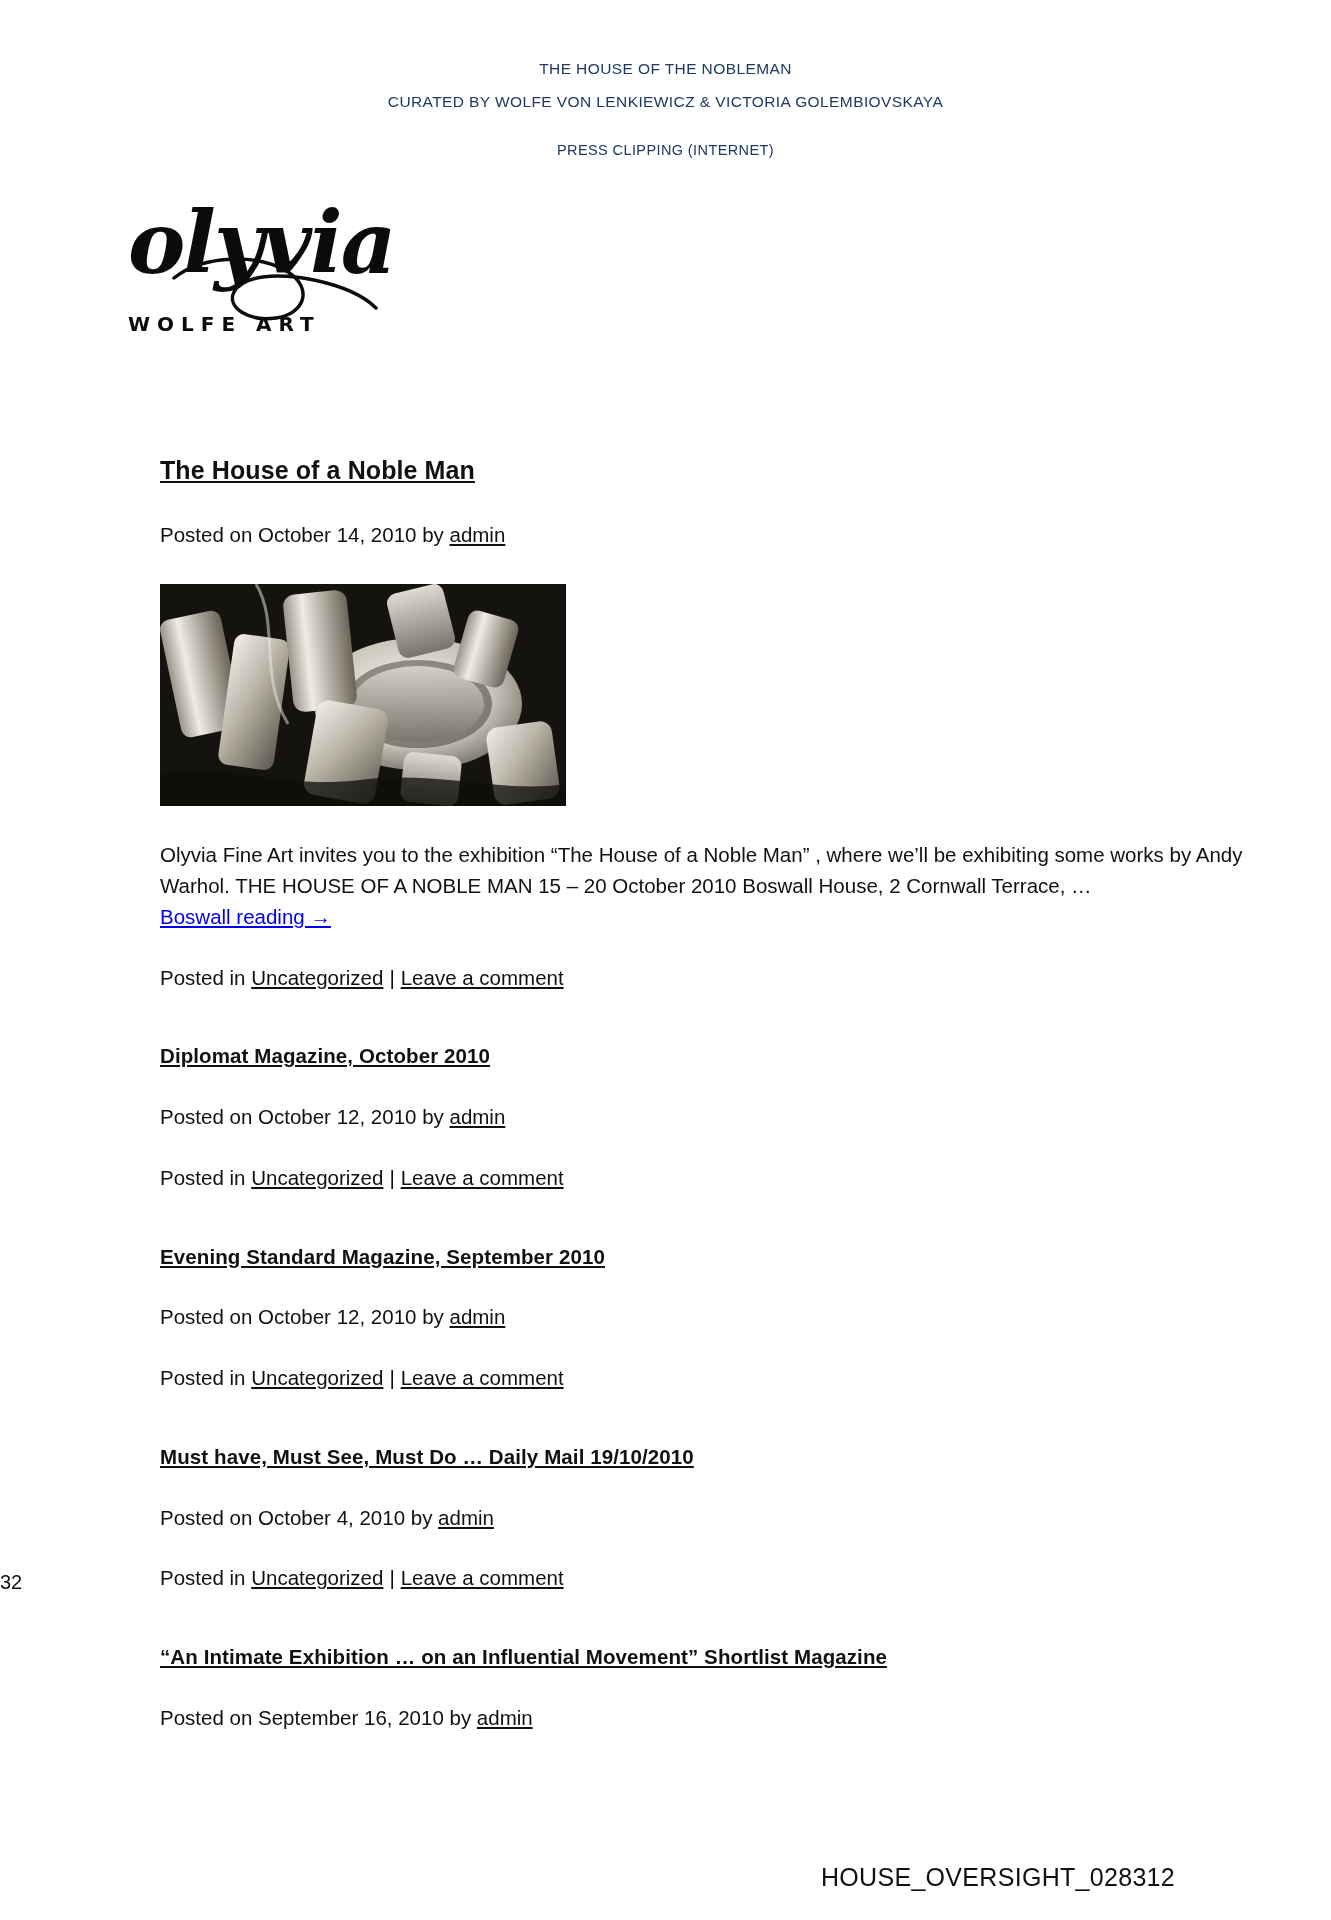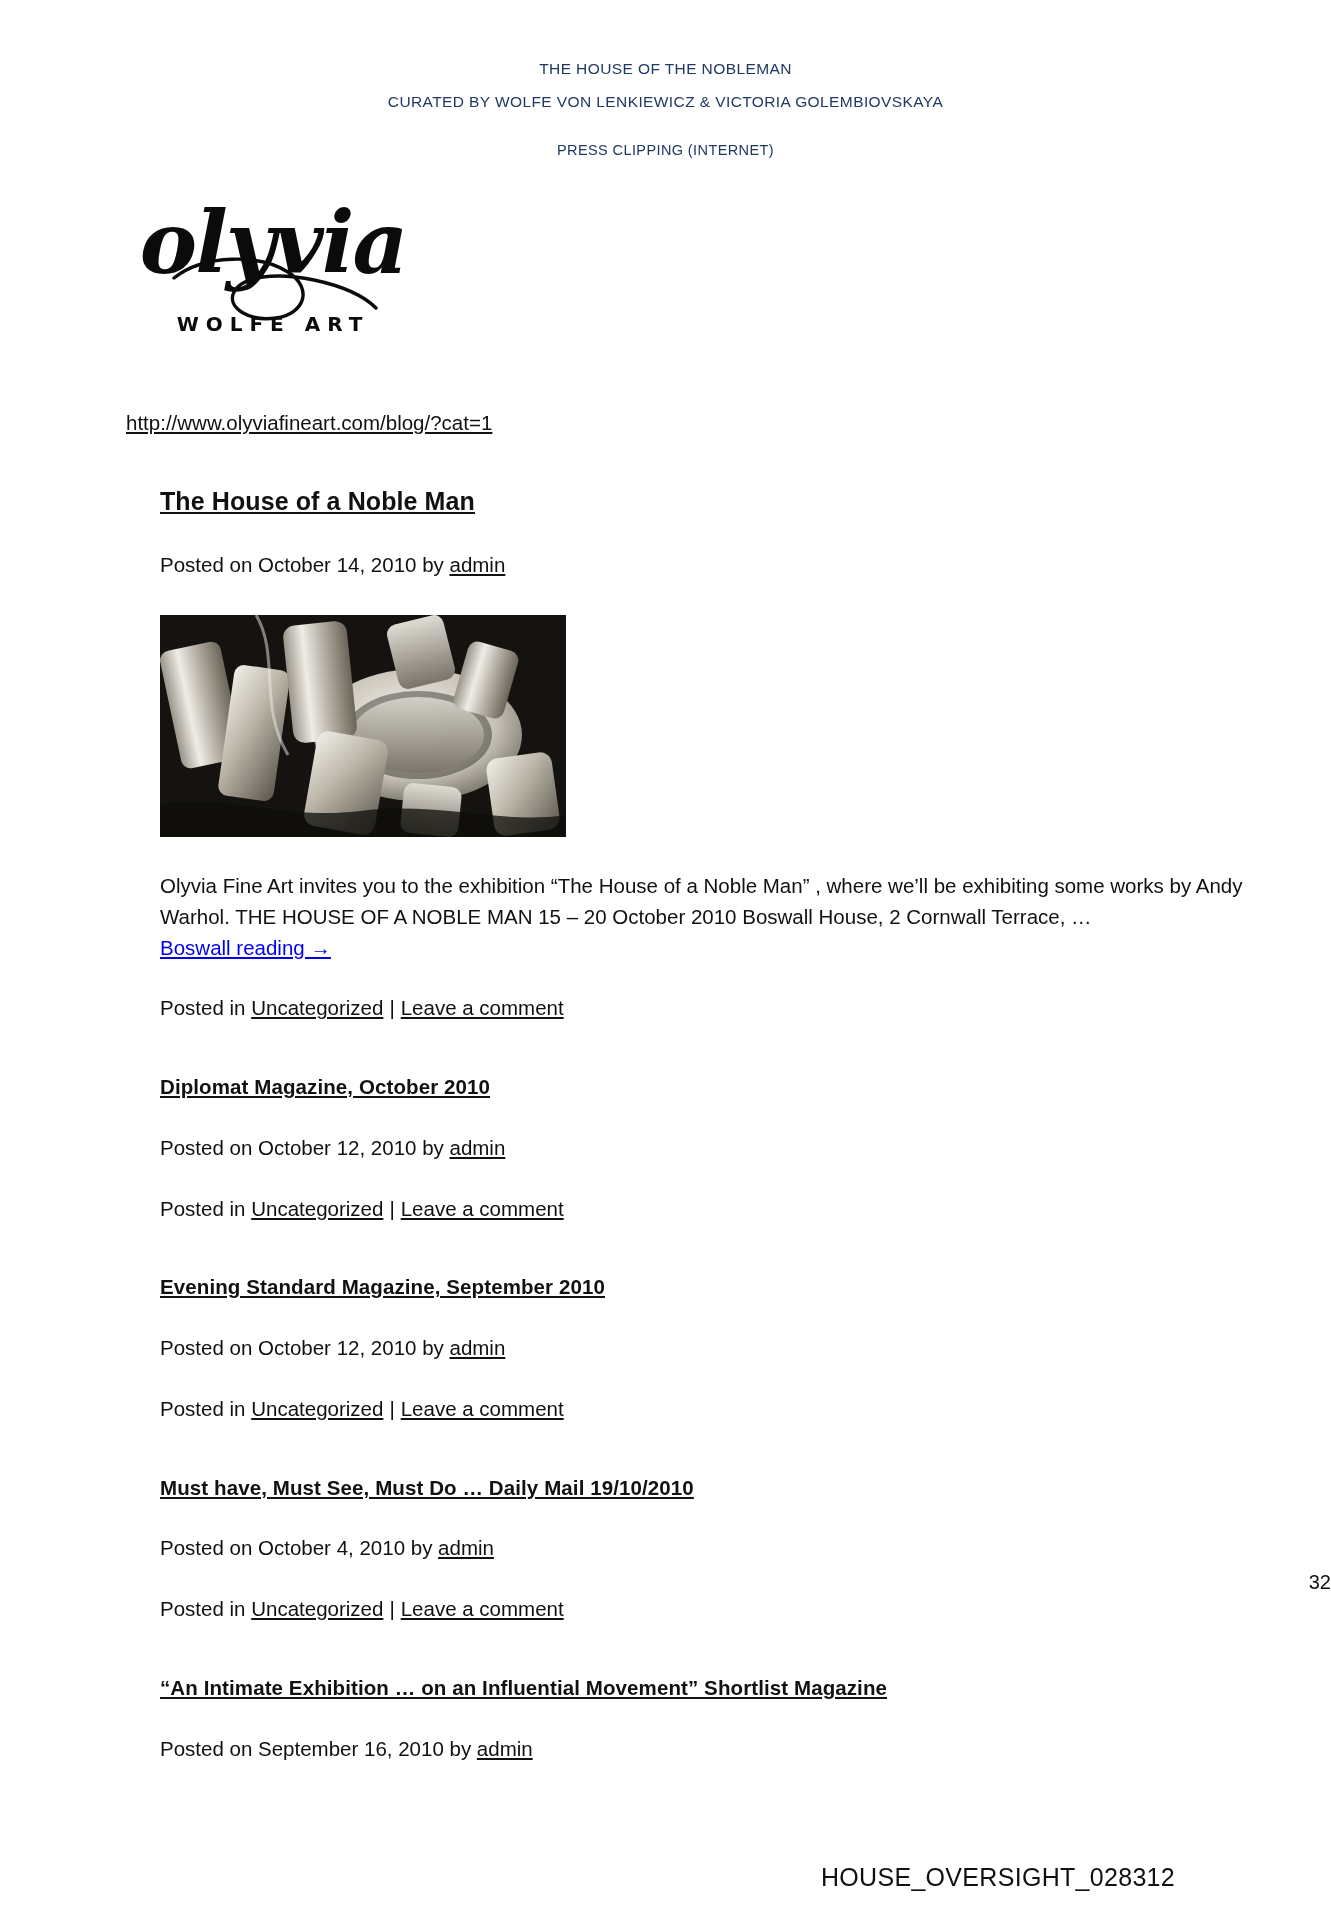--- a/index.html
+++ b/index.html
@@ -39,21 +39,21 @@
     margin-top: 26px;
     font-size: 14.5px;
   }
 
   
   .logo-wrap {
     position: absolute;
     top: 200px;
     left: 128px;
     width: 290px;
-    text-align: center;
+    text-align: left;
   }
   .logo-word {
     font-family: "DejaVu Serif", serif;
     font-size: 86px;
     font-style: italic;
     font-weight: 700;
     line-height: 1;
     letter-spacing: -2px;
     color: #0b0b0b;
     position: relative;
@@ -137,21 +137,21 @@
   .block .post-title.small { margin-top: 48px; }
   .block .meta { margin-top: 30px; }
   .block .posted-in { margin-top: 30px; }
 
   
   .page-number {
     position: absolute;
     top: 1571px;
     left: 0;
     width: 1331px;
-    text-align: right;
+    text-align: left;
     font-size: 20px;
     color: #111;
   }
   .bates {
     position: absolute;
     right: 52px;
     bottom: 28px;
     font-size: 25px;
     letter-spacing: 0.3px;
     color: #111;
@@ -171,21 +171,20 @@
   <div class="logo-wrap">
     <div class="logo-word">olyvia</div>
     <svg class="logo-swash" viewBox="0 0 220 70">
       <path d="M10 26 C40 2, 96 2, 124 20 C150 37, 140 62, 112 66 C86 70, 62 56, 70 40 C78 24, 112 20, 150 28 C178 34, 200 44, 212 56" fill="none" stroke="#0b0b0b" stroke-width="3.4" stroke-linecap="round"></path>
     </svg>
     <div class="logo-sub">WOLFE ART</div>
   </div>
 
   <div class="content">
 
-    <a class="url" href="#">http://www.olyviafineart.com/blog/?cat=1</a>
 
     
     <div class="block">
       <div class="post-title">The House of a Noble Man</div>
       <div class="meta">
         <span>Posted on October 14, 2010 by </span><a class="inline-link" href="#">admin</a>
       </div>
       <div class="thumb">
         <svg width="406" height="222" viewBox="0 0 406 222">
           <defs>

